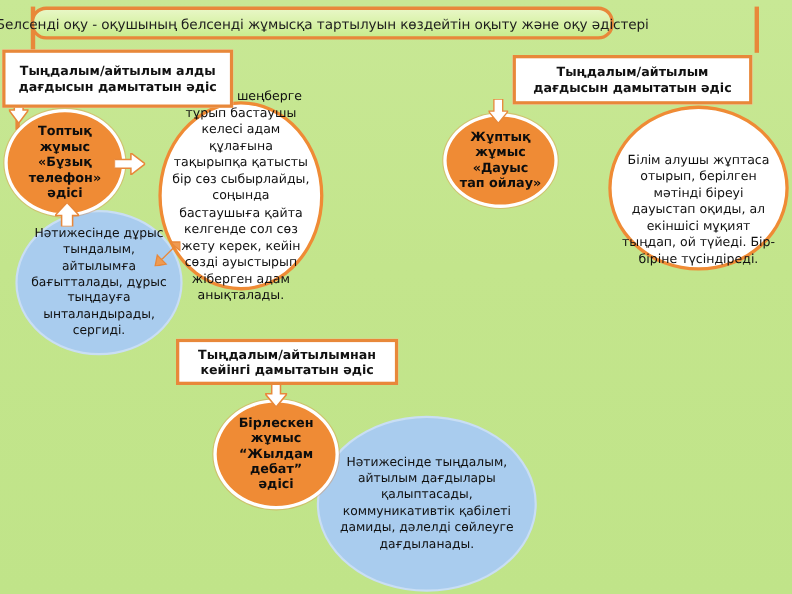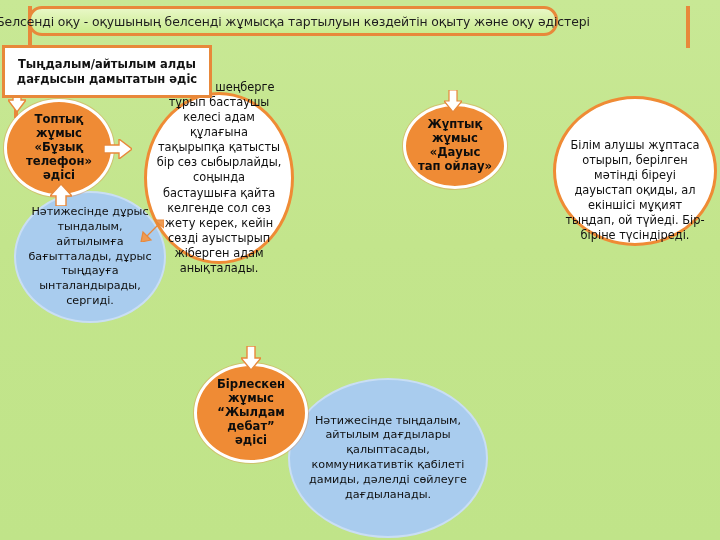--- a/index.html
+++ b/index.html
@@ -165,21 +165,27 @@
   <div class="connector" style="left:249px; top:348px; width:4px; height:18px;"></div>
 
   <div class="title-banner">
     <span class="title-text">Белсенді оқу -  оқушының белсенді жұмысқа тартылуын көздейтін оқыту және оқу әдістері</span>
   </div>
 
   <div class="label-box" id="label-pre">
     <span>Тыңдалым/айтылым алды дағдысын дамытатын әдіс</span>
   </div>
 
-
+  <div class="label-box" id="label-dev">
+    <span>Тыңдалым/айтылым дағдысын дамытатын  әдіс</span>
+  </div>
+
+  <div class="label-box" id="label-post">
+    <span>Тыңдалым/айтылымнан кейінгі дамытатын  әдіс</span>
+  </div>
 
   <div class="circle blue" id="circle-group-result">
     <span class="c-text pad-sm">Нәтижесінде дұрыс тындалым, айтылымға бағытталады, дұрыс тыңдауға ынталандырады, сергиді.</span>
   </div>
 
   <div class="circle white" id="circle-group-desc">
     <span class="c-text pad-sm">Шаттық шеңберге тұрып бастаушы келесі адам құлағына тақырыпқа қатысты бір сөз сыбырлайды, соңында бастаушыға қайта келгенде сол сөз жету керек, кейін сөзді ауыстырып жіберген адам анықталады.</span>
   </div>
 
   <div class="circle orange" id="circle-group-method">

